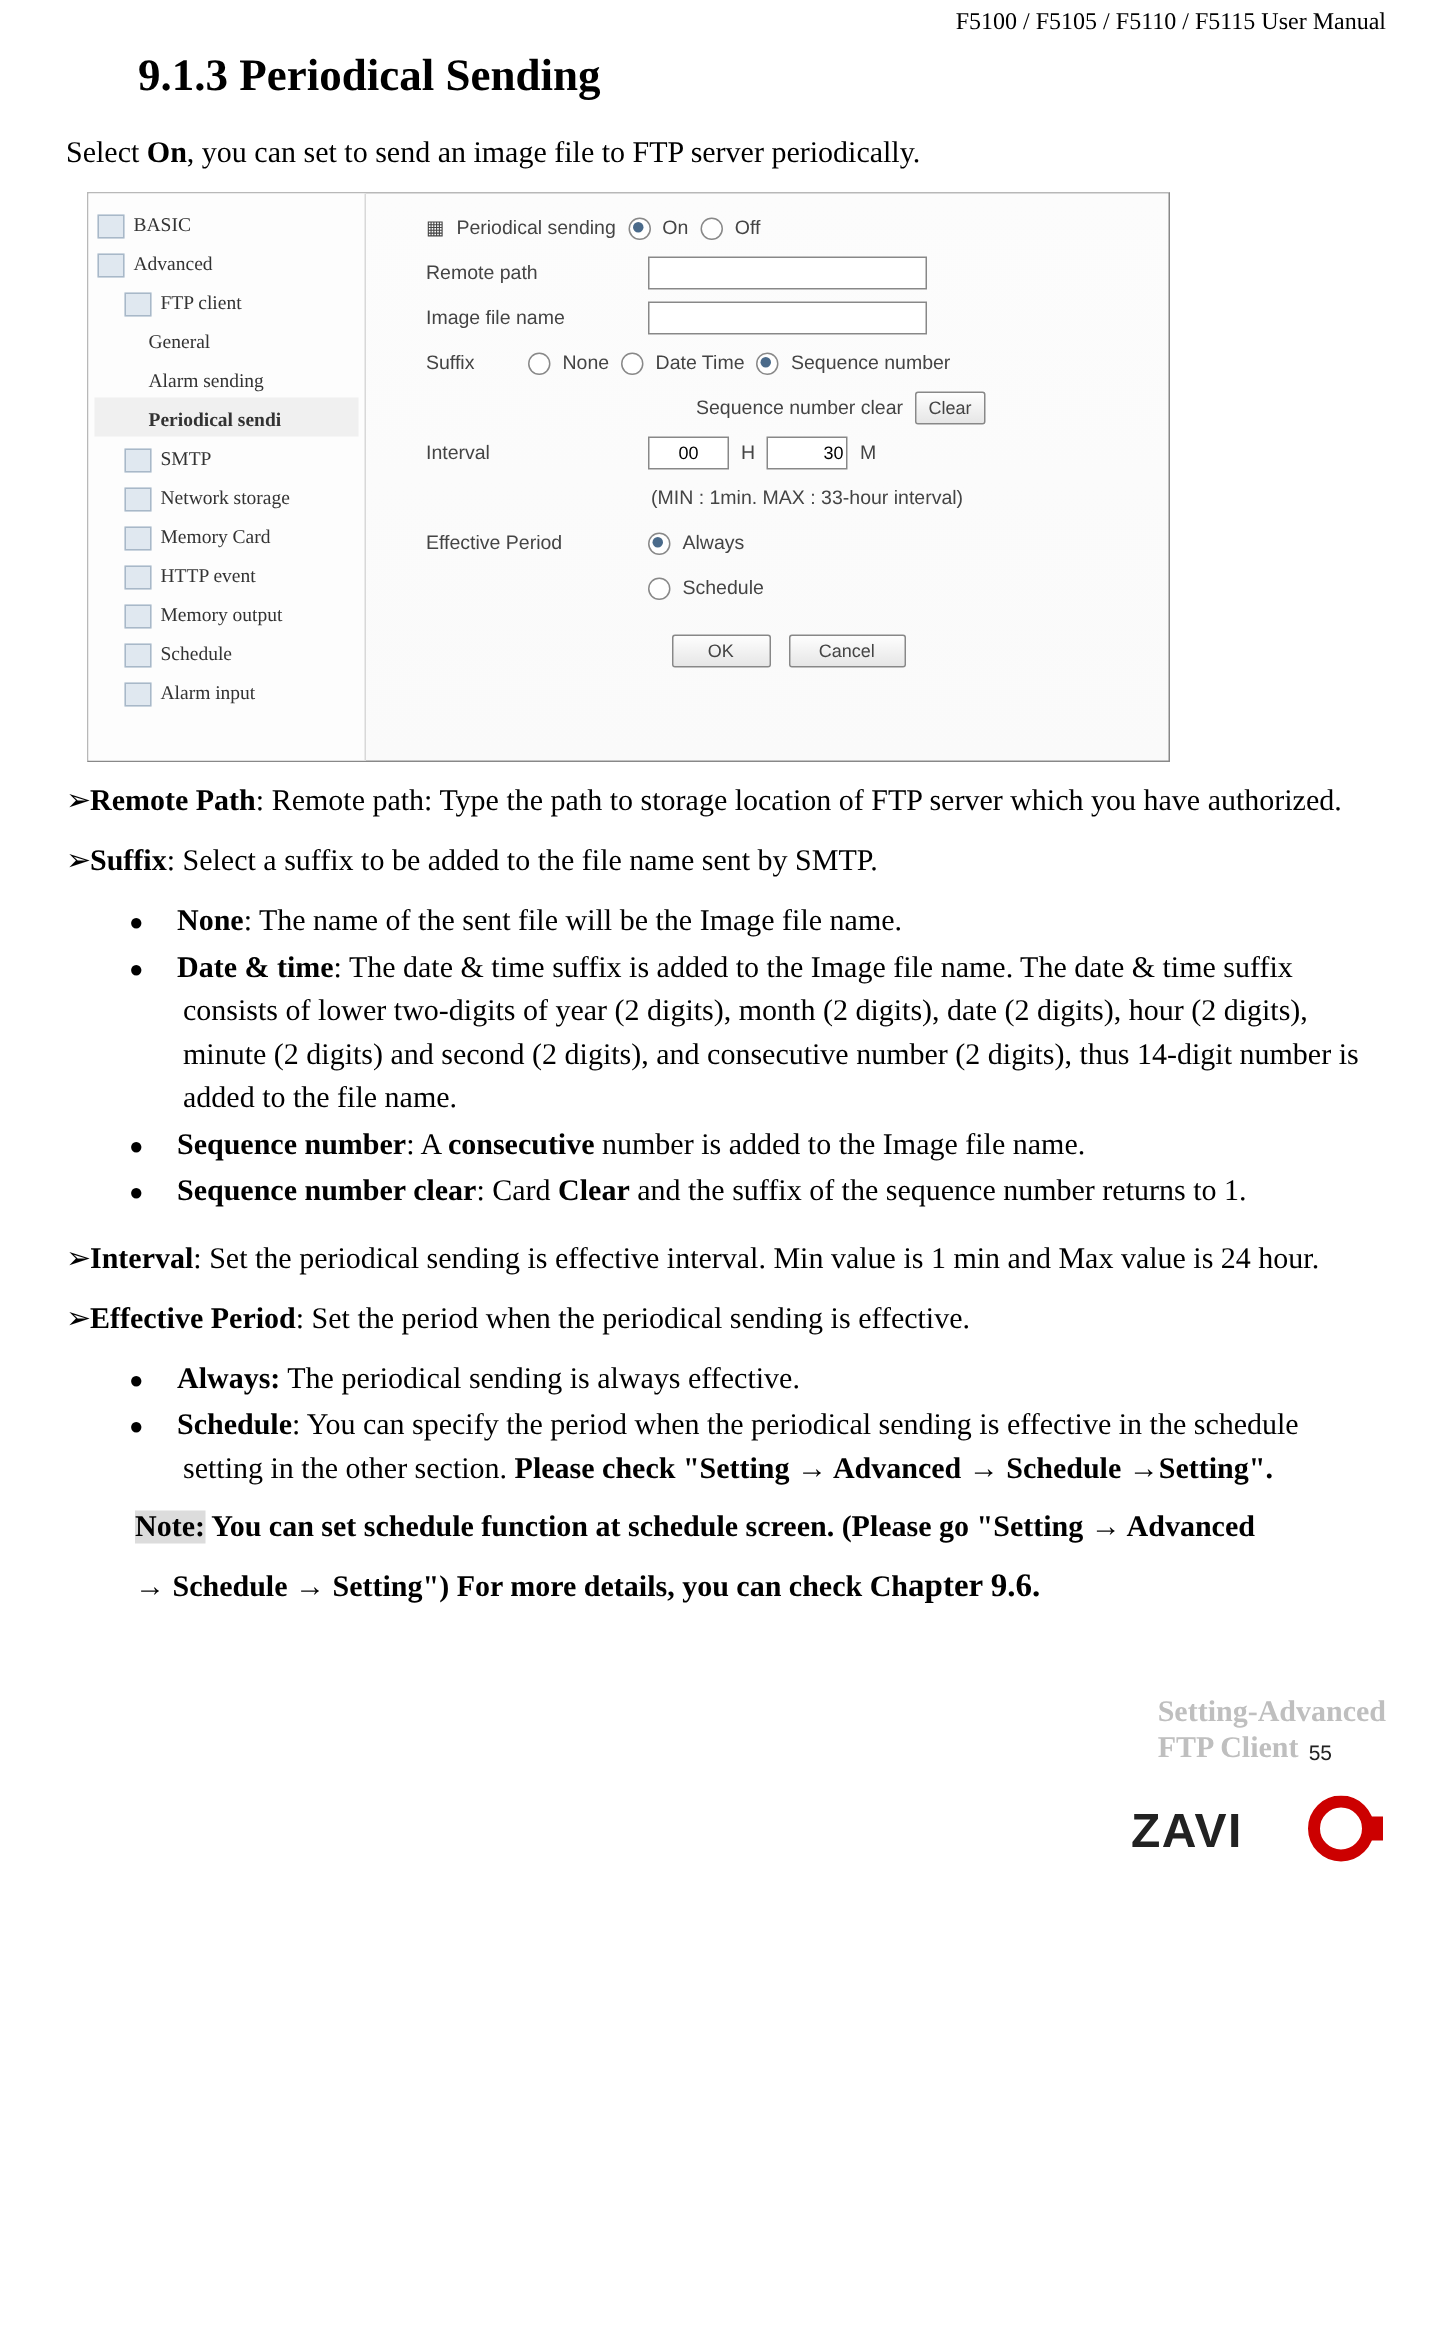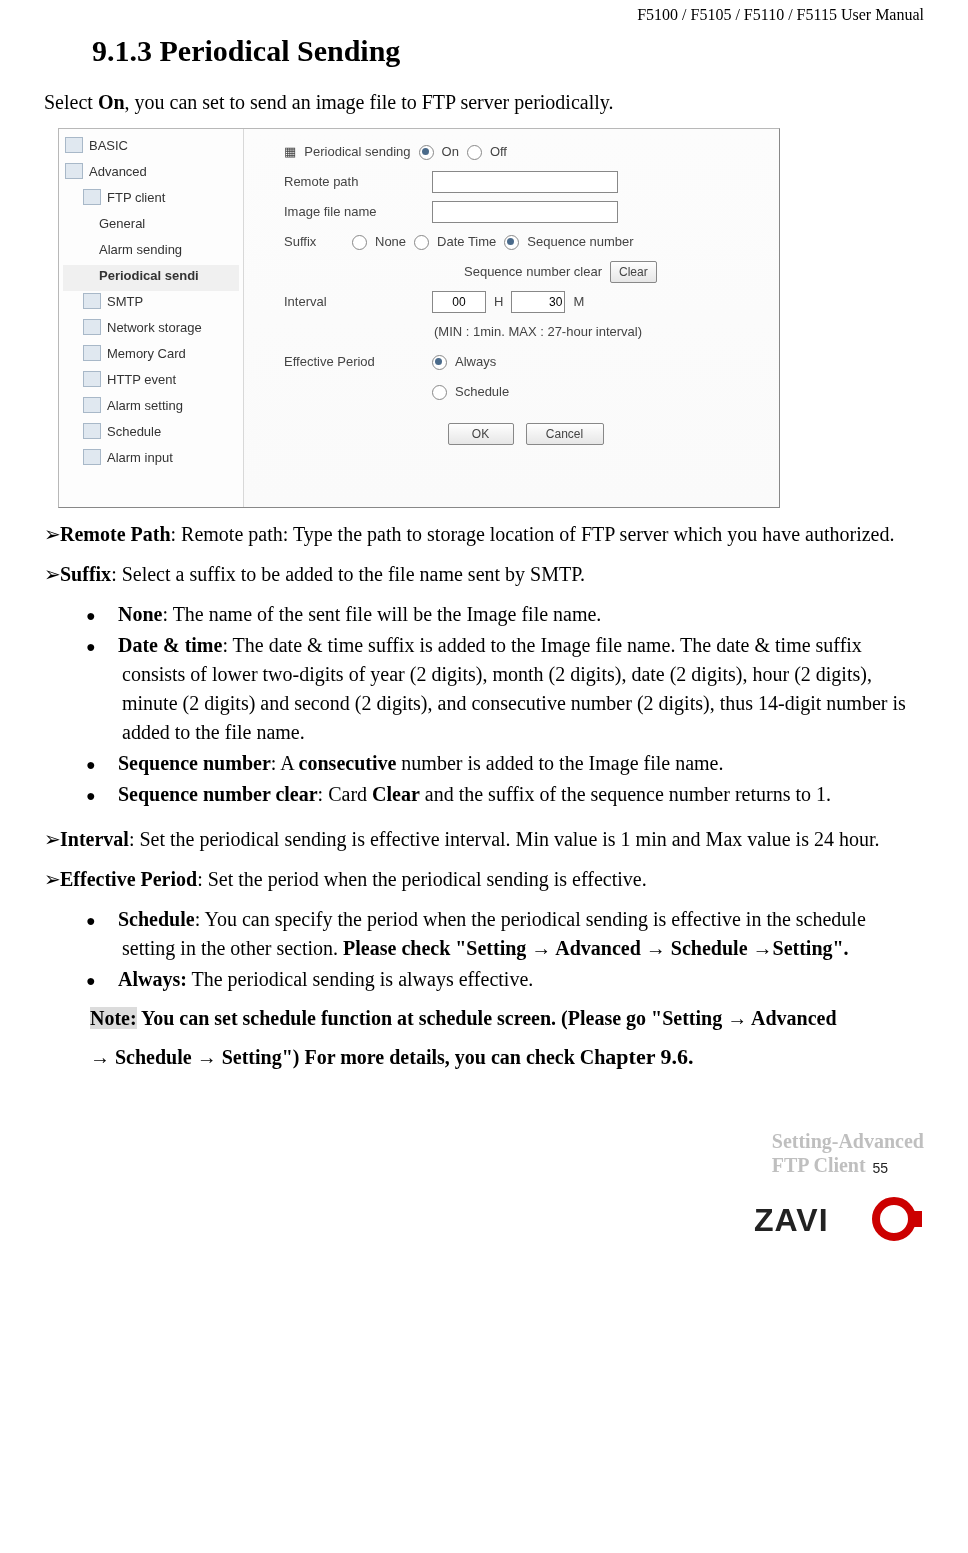--- a/index.html
+++ b/index.html
@@ -42,25 +42,26 @@
     filter: blur(0.25px);
   }
   .shot .nav {
     width: 176px;
     border-right: 1px solid #d8d8d8;
     padding: 6px 4px;
     background: #fdfdfd;
   }
   .shot .nav .row {
     display: flex;
-    align-items: flex-start;
+    align-items: flex-end;
     gap: 6px;
     padding: 2px 2px 2px 2px;
     height: 22px;
     color: #333;
+    font-family: Liberation Serif, serif;
   }
   .shot .nav .row .ico {
     width: 16px; height: 14px;
     display:inline-block;
     background: #e0e8f0;
     border:1px solid #a8b8c8;
   }
   .shot .nav .row.bold { font-weight: bold; background:#f0f0f0; }
   .shot .nav .sub { padding-left: 36px; }
   .shot .main {
@@ -174,21 +175,21 @@
     <div class="row" style="padding-left:20px">
         <span class="ico"></span>
         <span>Memory Card</span>
       </div>
     <div class="row" style="padding-left:20px">
         <span class="ico"></span>
         <span>HTTP event</span>
       </div>
     <div class="row" style="padding-left:20px">
         <span class="ico"></span>
-        <span>Alarm setting</span>
+        <span>Memory output</span>
       </div>
     <div class="row" style="padding-left:20px">
         <span class="ico"></span>
         <span>Schedule</span>
       </div>
     <div class="row" style="padding-left:20px">
         <span class="ico"></span>
         <span>Alarm input</span>
       </div>
   </div>
@@ -223,21 +224,21 @@
       <span class="btn">Clear</span>
     </div>
     <div class="mrow">
       <span class="lbl">Interval</span>
       <input type="text" style="width: 48px; text-align: center;" value="00">
       <span>H</span>
       <input type="text" style="width: 48px; text-align: right;" value="30">
       <span>M</span>
     </div>
     <div class="mrow" style="padding-left:150px">
-      <span>(MIN : 1min. MAX : 27-hour interval)</span>
+      <span>(MIN : 1min. MAX : 33-hour interval)</span>
     </div>
     <div class="mrow">
       <span class="lbl">Effective Period</span>
       <span class="radio on"></span>
         <span>Always</span>
     </div>
     <div class="mrow" style="padding-left:148px">
       <span class="radio"></span>
         <span>Schedule</span>
     </div>
@@ -268,22 +269,22 @@
 
   <div class="chev-item" style="margin-top:16px">
     <span class="chev">➢</span><span class="chev-label">Interval</span><span>: Set the periodical sending is effective interval. Min value is 1 min and Max value is 24 hour.</span>
   </div>
 
   <div class="chev-item">
     <span class="chev">➢</span><span class="chev-label">Effective Period</span><span>: Set the period when the periodical sending is effective.</span>
   </div>
 
   <div class="sub-list">
+    <div class="sub-item"><span class="dot">●</span><span class="bold">Always:</span><span> The periodical sending is always effective.</span></div>
     <div class="sub-item"><span class="dot">●</span><span class="bold">Schedule</span><span>: You can specify the period when the periodical sending is effective in the schedule setting in the other section. </span><span class="bold">Please check "Setting → Advanced → Schedule →Setting".</span></div>
-    <div class="sub-item"><span class="dot">●</span><span class="bold">Always:</span><span> The periodical sending is always effective.</span></div>
   </div>
 
   <div style="margin:10px 0 0 46px;font-weight:bold">
     <span class="note-highlight">Note:</span><span> You can set schedule function at schedule screen. (Please go "Setting → Advanced</span>
     <div style="margin-top:10px">
       <span>→ Schedule → Setting") For more details, you can check Ch</span><span style="font-size:22px">apter 9.6.</span>
     </div>
   </div>
 
 </div>

